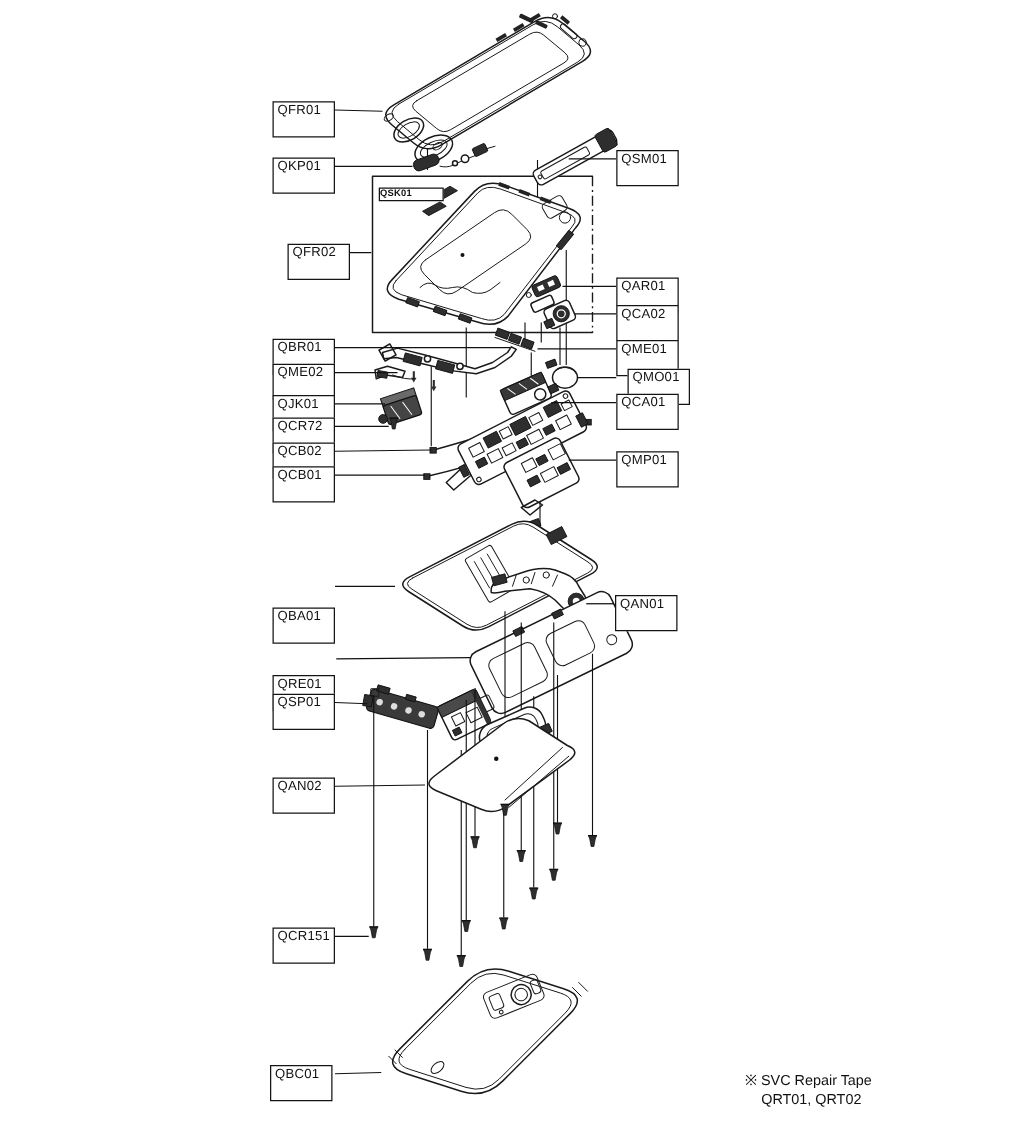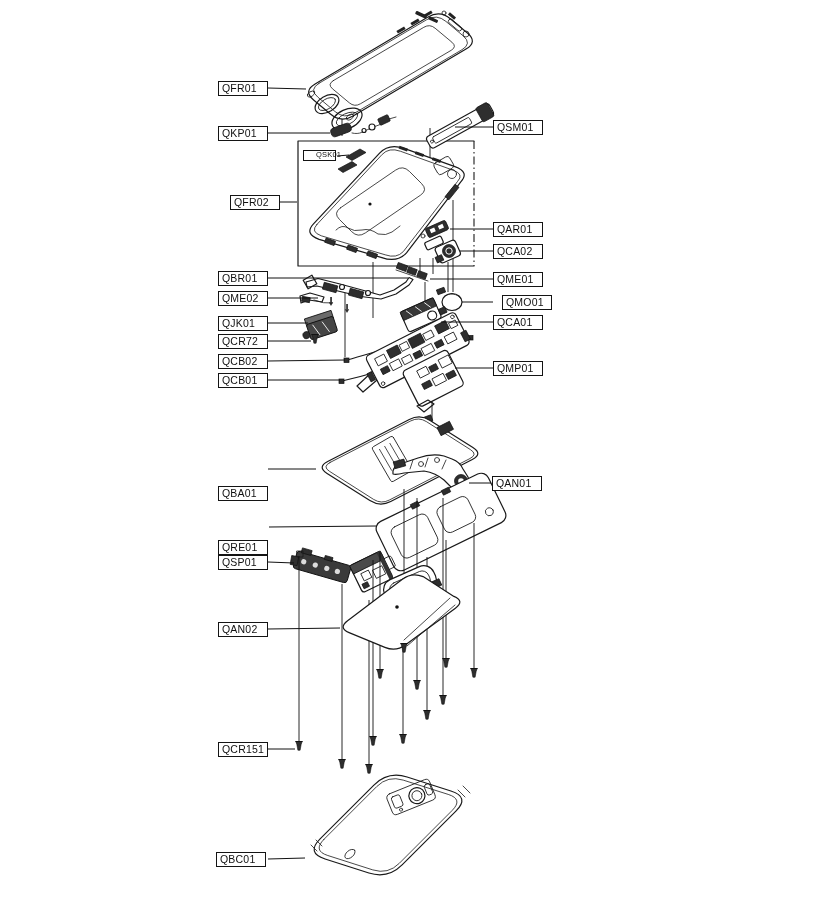--- a/index.html
+++ b/index.html
@@ -1,22 +1,22 @@
 <!DOCTYPE html>
 <html><head>
 <meta charset="utf-8">
 <style>
   html,body{margin:0;padding:0;background:#fff;}
   .stage{position:relative;width:822px;height:900px;background:#fff;overflow:hidden;
          font-family:"Liberation Sans", sans-serif;color:#111;}
   .stage svg{position:absolute;left:0;top:0;}
-  .part-label{position:absolute;box-sizing:border-box;width:50px;height:15px;
+  .part-label{position:absolute;box-sizing:border-box;width:50px;height:29px;
               border:1.3px solid #141414;background:#fff;font-size:10.5px;line-height:12.5px;
               padding:0 0 0 3px;letter-spacing:.2px;white-space:nowrap;}
-  .part-label.small{width:33px;height:11px;font-size:7.5px;line-height:8.5px;padding-left:12px;}
+  .part-label.small{width:52px;height:11px;font-size:7.5px;line-height:8.5px;padding-left:0;font-weight:bold;}
   .footnote{position:absolute;left:596px;top:858px;font-size:11.5px;line-height:15px;}
   .footnote .l2{margin-left:13px;}
   
   .ol{fill:none;stroke:#1a1a1a;stroke-width:1.2;stroke-linejoin:round;stroke-linecap:round;}
   .olw{fill:#fff;stroke:#1a1a1a;stroke-width:1.2;stroke-linejoin:round;}
   .thin{fill:none;stroke:#1a1a1a;stroke-width:0.8;stroke-linejoin:round;stroke-linecap:round;}
   .dk{fill:#2e2e2e;stroke:#111;stroke-width:0.7;}
   .ld{stroke:#111;stroke-width:1;}
   .ax{stroke:#111;stroke-width:0.9;}
 </style>
@@ -383,14 +383,18 @@
   <div class="part-label" style="left:493px;top:361px">QMP01</div>
   <div class="part-label" style="left:218px;top:373px">QCB01</div>
   <div class="part-label" style="left:218px;top:486px">QBA01</div>
   <div class="part-label" style="left:492px;top:476px">QAN01</div>
   <div class="part-label" style="left:218px;top:540px">QRE01</div>
   <div class="part-label" style="left:218px;top:555px">QSP01</div>
   <div class="part-label" style="left:218px;top:622px">QAN02</div>
   <div class="part-label" style="left:218px;top:742px">QCR151</div>
   <div class="part-label" style="left:216px;top:852px">QBC01</div>
 
+  <div class="footnote">
+    <div>※ SVC Repair Tape</div>
+    <div class="l2">QRT01, QRT02</div>
+  </div>
 
 </div>
 
 </body></html>

